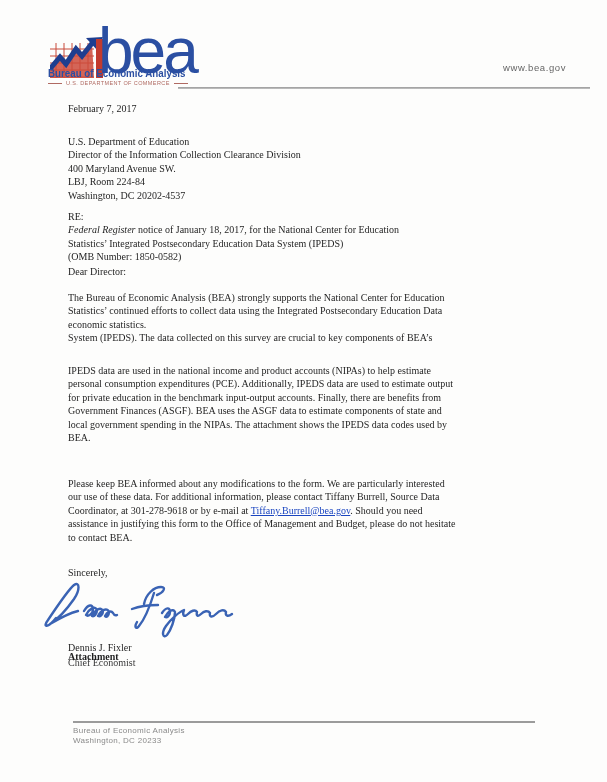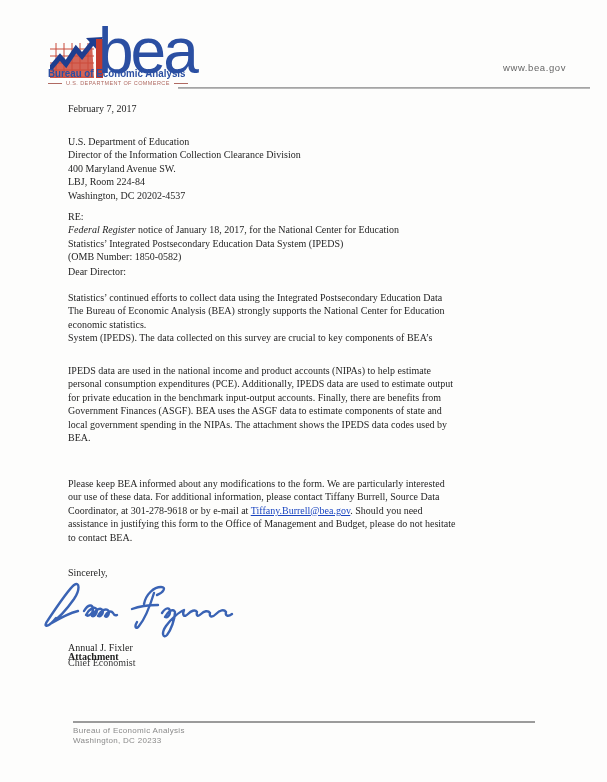--- a/index.html
+++ b/index.html
@@ -118,22 +118,22 @@
     <div>
       <div class="ln"><span class="italic">Federal Register</span><span> notice of January 18, 2017, for the National Center for Education</span></div>
       <div class="ln">Statistics’ Integrated Postsecondary Education Data System (IPEDS)</div>
       <div class="ln">(OMB Number: 1850-0582)</div>
     </div>
   </div>
 
   <div class="blk salutation ln">Dear Director:</div>
 
   <div class="blk para1">
+    <div class="ln">The Bureau of Economic Analysis (BEA) strongly supports the National Center for Education</div>
     <div class="ln">Statistics’ continued efforts to collect data using the Integrated Postsecondary Education Data</div>
-    <div class="ln">The Bureau of Economic Analysis (BEA) strongly supports the National Center for Education</div>
     <div class="ln">economic statistics.</div>
     <div class="ln">System (IPEDS).  The data collected on this survey are crucial to key components of BEA’s</div>
   </div>
 
   <div class="blk para2">
     <div class="ln">IPEDS data are used in the national income and product accounts (NIPAs) to help estimate</div>
     <div class="ln">personal consumption expenditures (PCE).  Additionally, IPEDS data are used to estimate output</div>
     <div class="ln">for private education in the benchmark input-output accounts.  Finally, there are benefits from</div>
     <div class="ln">Government Finances (ASGF).  BEA uses the ASGF data to estimate components of state and</div>
     <div class="ln">local government spending in the NIPAs. The attachment shows the IPEDS data codes used by</div>
@@ -154,21 +154,21 @@
     <g fill="none" stroke="#3a63b4" stroke-width="2.4" stroke-linecap="round" stroke-linejoin="round">
       <path d="M16,38 C8,48 2,48 8,40 C16,28 28,10 34,5 C40,1 40,10 34,19 C27,29 18,39 10,44 C20,38 30,33 38,31"></path>
       <path d="M44,31 C48,24 53,24 53,29 C53,34 48,37 46,35 C49,29 55,25 57,30 C57,34 54,37 52,36 C55,30 61,26 63,31 C63,35 60,37 58,36 C61,30 67,27 69,32 C69,36 66,38 65,36 C67,32 71,30 73,33 C74,35 75,36 77,35"></path>
       <path d="M104,24 C106,14 114,7 121,7 C127,7 123,13 117,15"></path>
       <path d="M114,13 C110,26 104,40 99,46 C96,50 94,47 97,42"></path>
       <path d="M92,29 C100,26 110,25 118,25"></path>
       <path d="M122,33 C126,27 130,27 130,32 C130,36 127,38 125,37 C128,31 133,28 135,32 C135,39 131,50 127,55 C123,59 121,53 126,46 C131,39 139,32 144,30 C142,35 144,38 148,34 C151,31 155,29 157,32 C156,36 158,37 161,34 C164,31 168,30 170,33 C169,37 172,38 176,34 C180,30 184,29 186,32 C185,36 188,37 192,34"></path>
     </g>
   </svg>
 
-  <div class="blk signer-name ln">Annual J. Fixler</div>
+  <div class="blk signer-name ln">Dennis J. Fixler</div>
   <div class="blk signer-title ln">Chief Economist</div>
 
   <div class="blk enclosure ln">Attachment</div>
 
   <div class="footer-rule"></div>
   <div class="footer-text">
     <div>Bureau of Economic Analysis</div>
     <div>Washington, DC 20233</div>
   </div>
 

